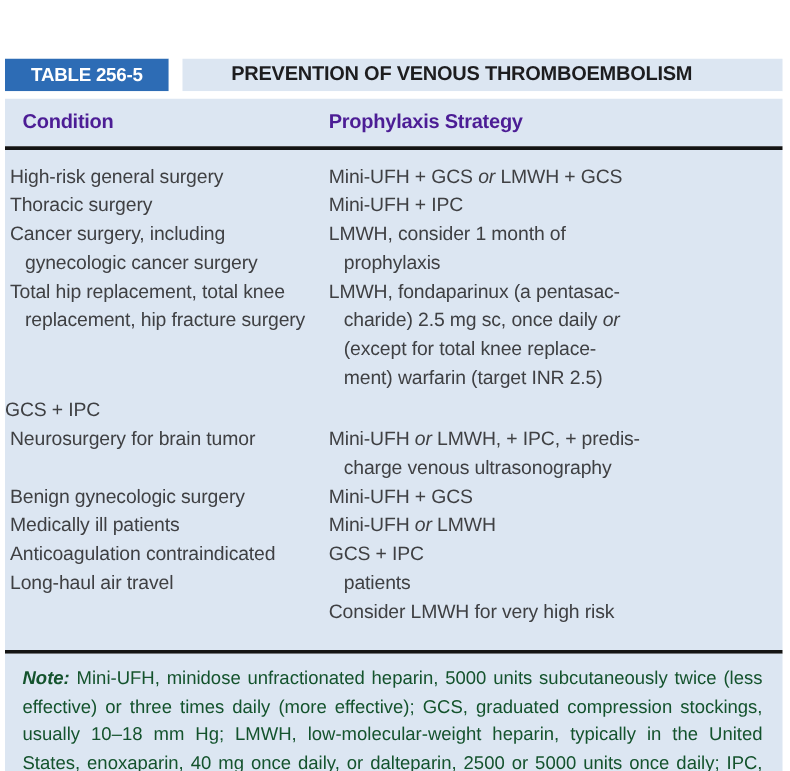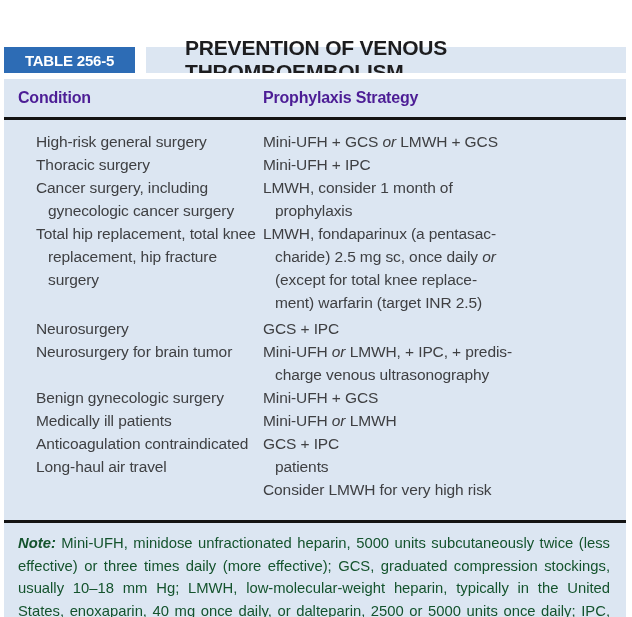--- a/index.html
+++ b/index.html
@@ -27,21 +27,21 @@
     width: 131px; background: var(--badge-blue);
     color: #ffffff; font-weight: 700; font-size: 15px;
     letter-spacing: -0.2px;
     display: flex; align-items: center; justify-content: center;
   }
   .badge-gap { width: 11px; background: #ffffff; }
   .titlestrip {
     flex: 1; background: var(--panel-blue);
     display: flex; align-items: center;
     padding-left: 39px;
-    font-weight: 700; font-size: 21px; letter-spacing: -0.2px;
+    font-weight: 700; font-size: 16px; letter-spacing: -0.2px;
     color: #1d1d1f;
   }
   .white-gap { height: 6px; background: #ffffff; flex: 0 0 auto; }
   
   .colheads {
     background: var(--panel-blue);
     display: flex; align-items: center;
     height: 38px; flex: 0 0 auto;
     font-weight: 700; font-size: 16px; letter-spacing: -0.2px;
     color: #4c1d95;
@@ -55,21 +55,21 @@
     height: 400px; flex: 0 0 auto;
     padding-top: 10px;
     overflow: hidden;
   }
   .row {
     display: flex;
     font-size: 15.5px; line-height: 23px;
     letter-spacing: -0.1px;
     color: #3f4043;
   }
-  .row .cond { width: 259px; padding-left: 32px; }
+  .row .cond { width: 259px; padding-left: 4px; }
   .row .strat { flex: 1; padding-right: 4px; }
   .line.hang { padding-left: 12px; }
   .row.gap-after { margin-bottom: 3px; }
   .row i { font-style: italic; }
   
   .note {
     background: var(--panel-blue);
     flex: 1;
     padding: 9px 16px 0 14px;
     font-size: 14.8px; line-height: 22.5px;
@@ -132,23 +132,20 @@
             <div class="line hang">replacement, hip fracture surgery</div>
           </div>
           <div class="strat">
             <div class="line">LMWH, fondaparinux (a pentasac-</div>
             <div class="line hang">charide) 2.5 mg sc, once daily <i>or</i></div>
             <div class="line hang">(except for total knee replace-</div>
             <div class="line hang">ment) warfarin (target INR 2.5)</div>
           </div>
         </div>
         <div class="row">
-          <div class="cond">
-            <div class="line">Neurosurgery</div>
-          </div>
           <div class="strat">
             <div class="line">GCS + IPC</div>
           </div>
         </div>
         <div class="row">
           <div class="cond">
             <div class="line">Neurosurgery for brain tumor</div>
           </div>
           <div class="strat">
             <div class="line">Mini-UFH <i>or</i> LMWH, + IPC, + predis-</div>

